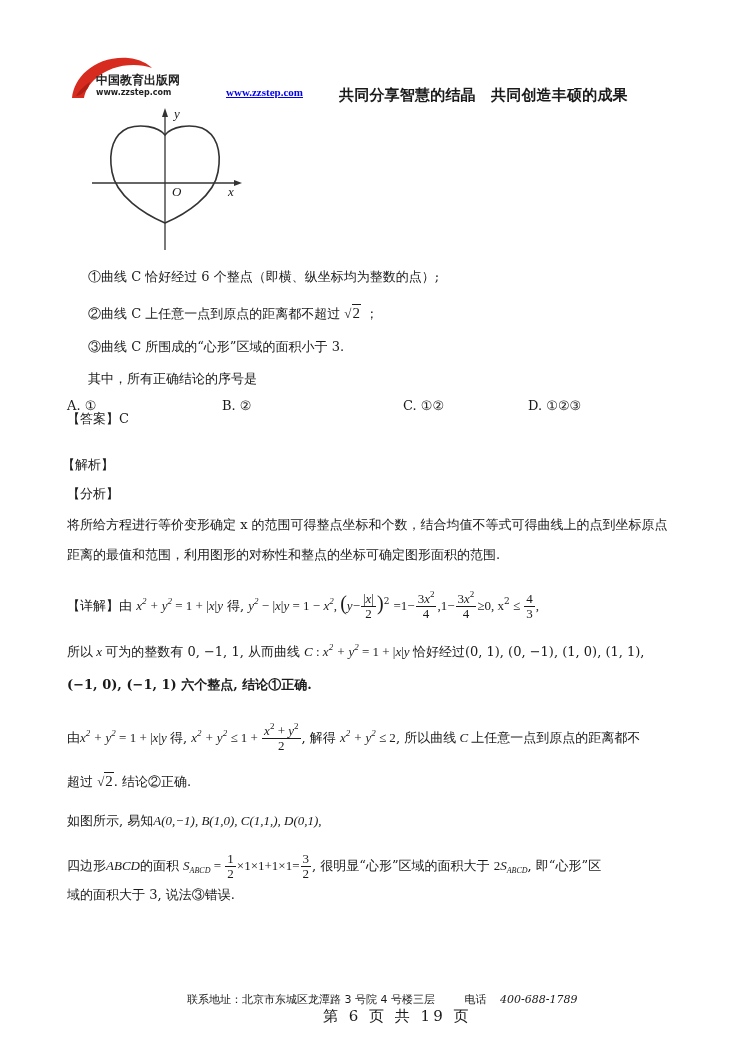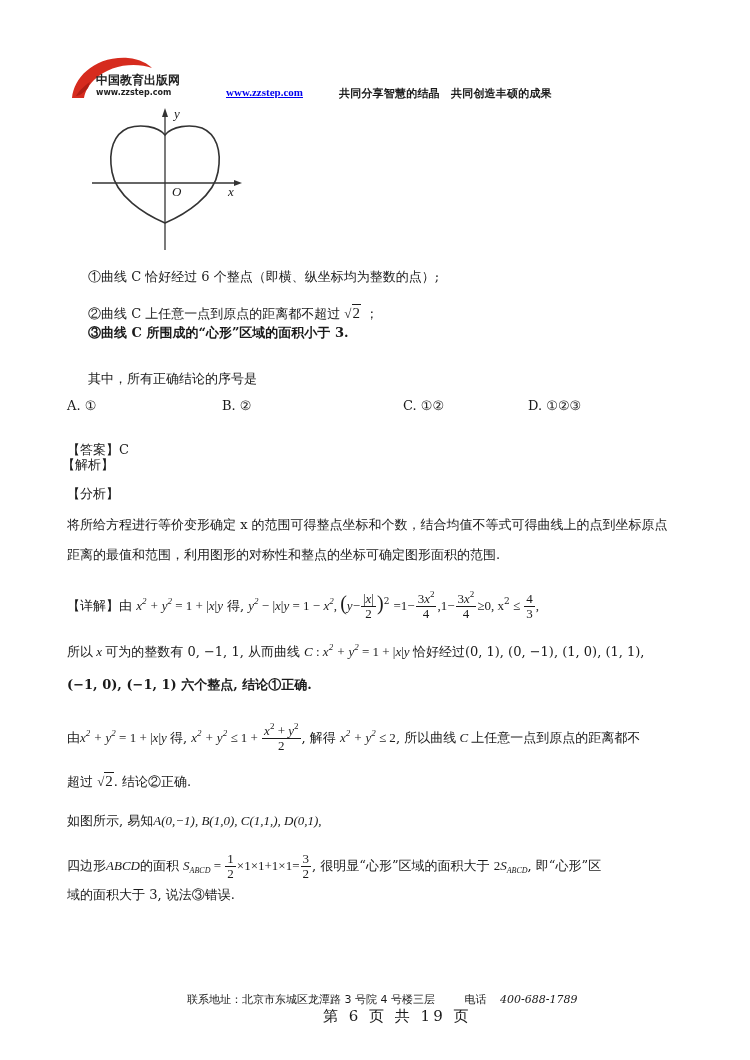--- a/index.html
+++ b/index.html
@@ -1,21 +1,21 @@
 <!DOCTYPE html>
 <html><head>
 <meta charset="utf-8">
 <style>
   * { margin: 0; padding: 0; box-sizing: border-box; }
   html, body { width: 750px; height: 1060px; background: #ffffff; }
   body { position: relative; font-family: "DejaVu Serif", "Liberation Serif", serif; color: #1a1a1a; overflow: hidden; }
   .abs { position: absolute; }
   .header-logo { left: 66px; top: 52px; width: 150px; height: 52px; }
   .header-link { left: 226px; top: 86px; font-family: "Liberation Serif", serif; font-size: 11px; font-weight: bold; color: #0000ee; text-decoration: underline; }
-  .header-slogan { left: 339px; top: 86px; font-size: 11px; font-weight: bold; letter-spacing: 0.2px; }
+  .header-slogan { left: 339px; top: 86px; font-size: 15px; font-weight: bold; letter-spacing: 0.2px; }
   .txt { font-size: 13px; line-height: 18px; white-space: nowrap; }
   .math { font-family: "Liberation Serif", serif; font-style: italic; }
   .rm { font-family: "Liberation Serif", serif; font-style: normal; }
   .frac { display: inline-block; vertical-align: middle; text-align: center; font-family: "Liberation Serif", serif; font-size: 13px; line-height: 14px; margin: 0 1px; }
   .frac .num { display: block; border-bottom: 1px solid #1a1a1a; padding: 0 2px; }
   .frac .den { display: block; padding: 0 2px; }
   sup { font-size: 9px; vertical-align: 6px; line-height: 0; }
   sub { font-size: 8px; vertical-align: -3px; line-height: 0; }
   .sqrt { font-family: "Liberation Serif", serif; }
   .sqrt .rad { border-top: 1px solid #1a1a1a; padding: 0 1px; font-size: 15px; }
@@ -49,29 +49,29 @@
   <span class="abs math" style="left:140px;top:78px;font-size:13px;">x</span>
   <span class="abs math" style="left:84px;top:78px;font-size:13px;">O</span>
 </div>
 
 <div class="abs txt" style="left:88px;top:268px;">①曲线 C 恰好经过 6 个整点（即横、纵坐标均为整数的点）;</div>
 <div class="abs txt" style="left:88px;top:304px;">
   <span>②曲线 C 上任意一点到原点的距离都不超过</span>
   <span class="sqrt">√<span class="rad">2</span></span>
   <span>；</span>
 </div>
-<div class="abs txt" style="left:88px;top:324px;font-weight:bold;">③曲线 C 所围成的“心形”区域的面积小于 3.</div>
+<div class="abs txt" style="left:88px;top:338px;">③曲线 C 所围成的“心形”区域的面积小于 3.</div>
 <div class="abs txt" style="left:88px;top:370px;">其中，所有正确结论的序号是</div>
 
 <div class="abs txt" style="left:67px;top:397px;">A. ①</div>
 <div class="abs txt" style="left:222px;top:397px;">B. ②</div>
 <div class="abs txt" style="left:375px;top:397px;margin-left:28px;">C. ①②</div>
 <div class="abs txt" style="left:528px;top:397px;">D. ①②③</div>
 
-<div class="abs txt" style="left:67px;top:441px;">【答案】C</div>
+<div class="abs txt" style="left:67px;top:410px;">【答案】C</div>
 <div class="abs txt" style="left:62px;top:456px;">【解析】</div>
 <div class="abs txt" style="left:67px;top:485px;">【分析】</div>
 
 <div class="abs txt" style="left:67px;top:516px;">将所给方程进行等价变形确定 x 的范围可得整点坐标和个数，结合均值不等式可得曲线上的点到坐标原点</div>
 <div class="abs txt" style="left:67px;top:546px;">距离的最值和范围，利用图形的对称性和整点的坐标可确定图形面积的范围.</div>
 
 <div class="abs txt" style="left:67px;top:592px;">
   <span>【详解】</span><span>由</span>
   <span class="math">x<sup>2</sup> + y<sup>2</sup></span><span class="rm"> = 1 + |</span><span class="math">x</span><span class="rm">|</span><span class="math">y</span>
   <span>得,</span>

